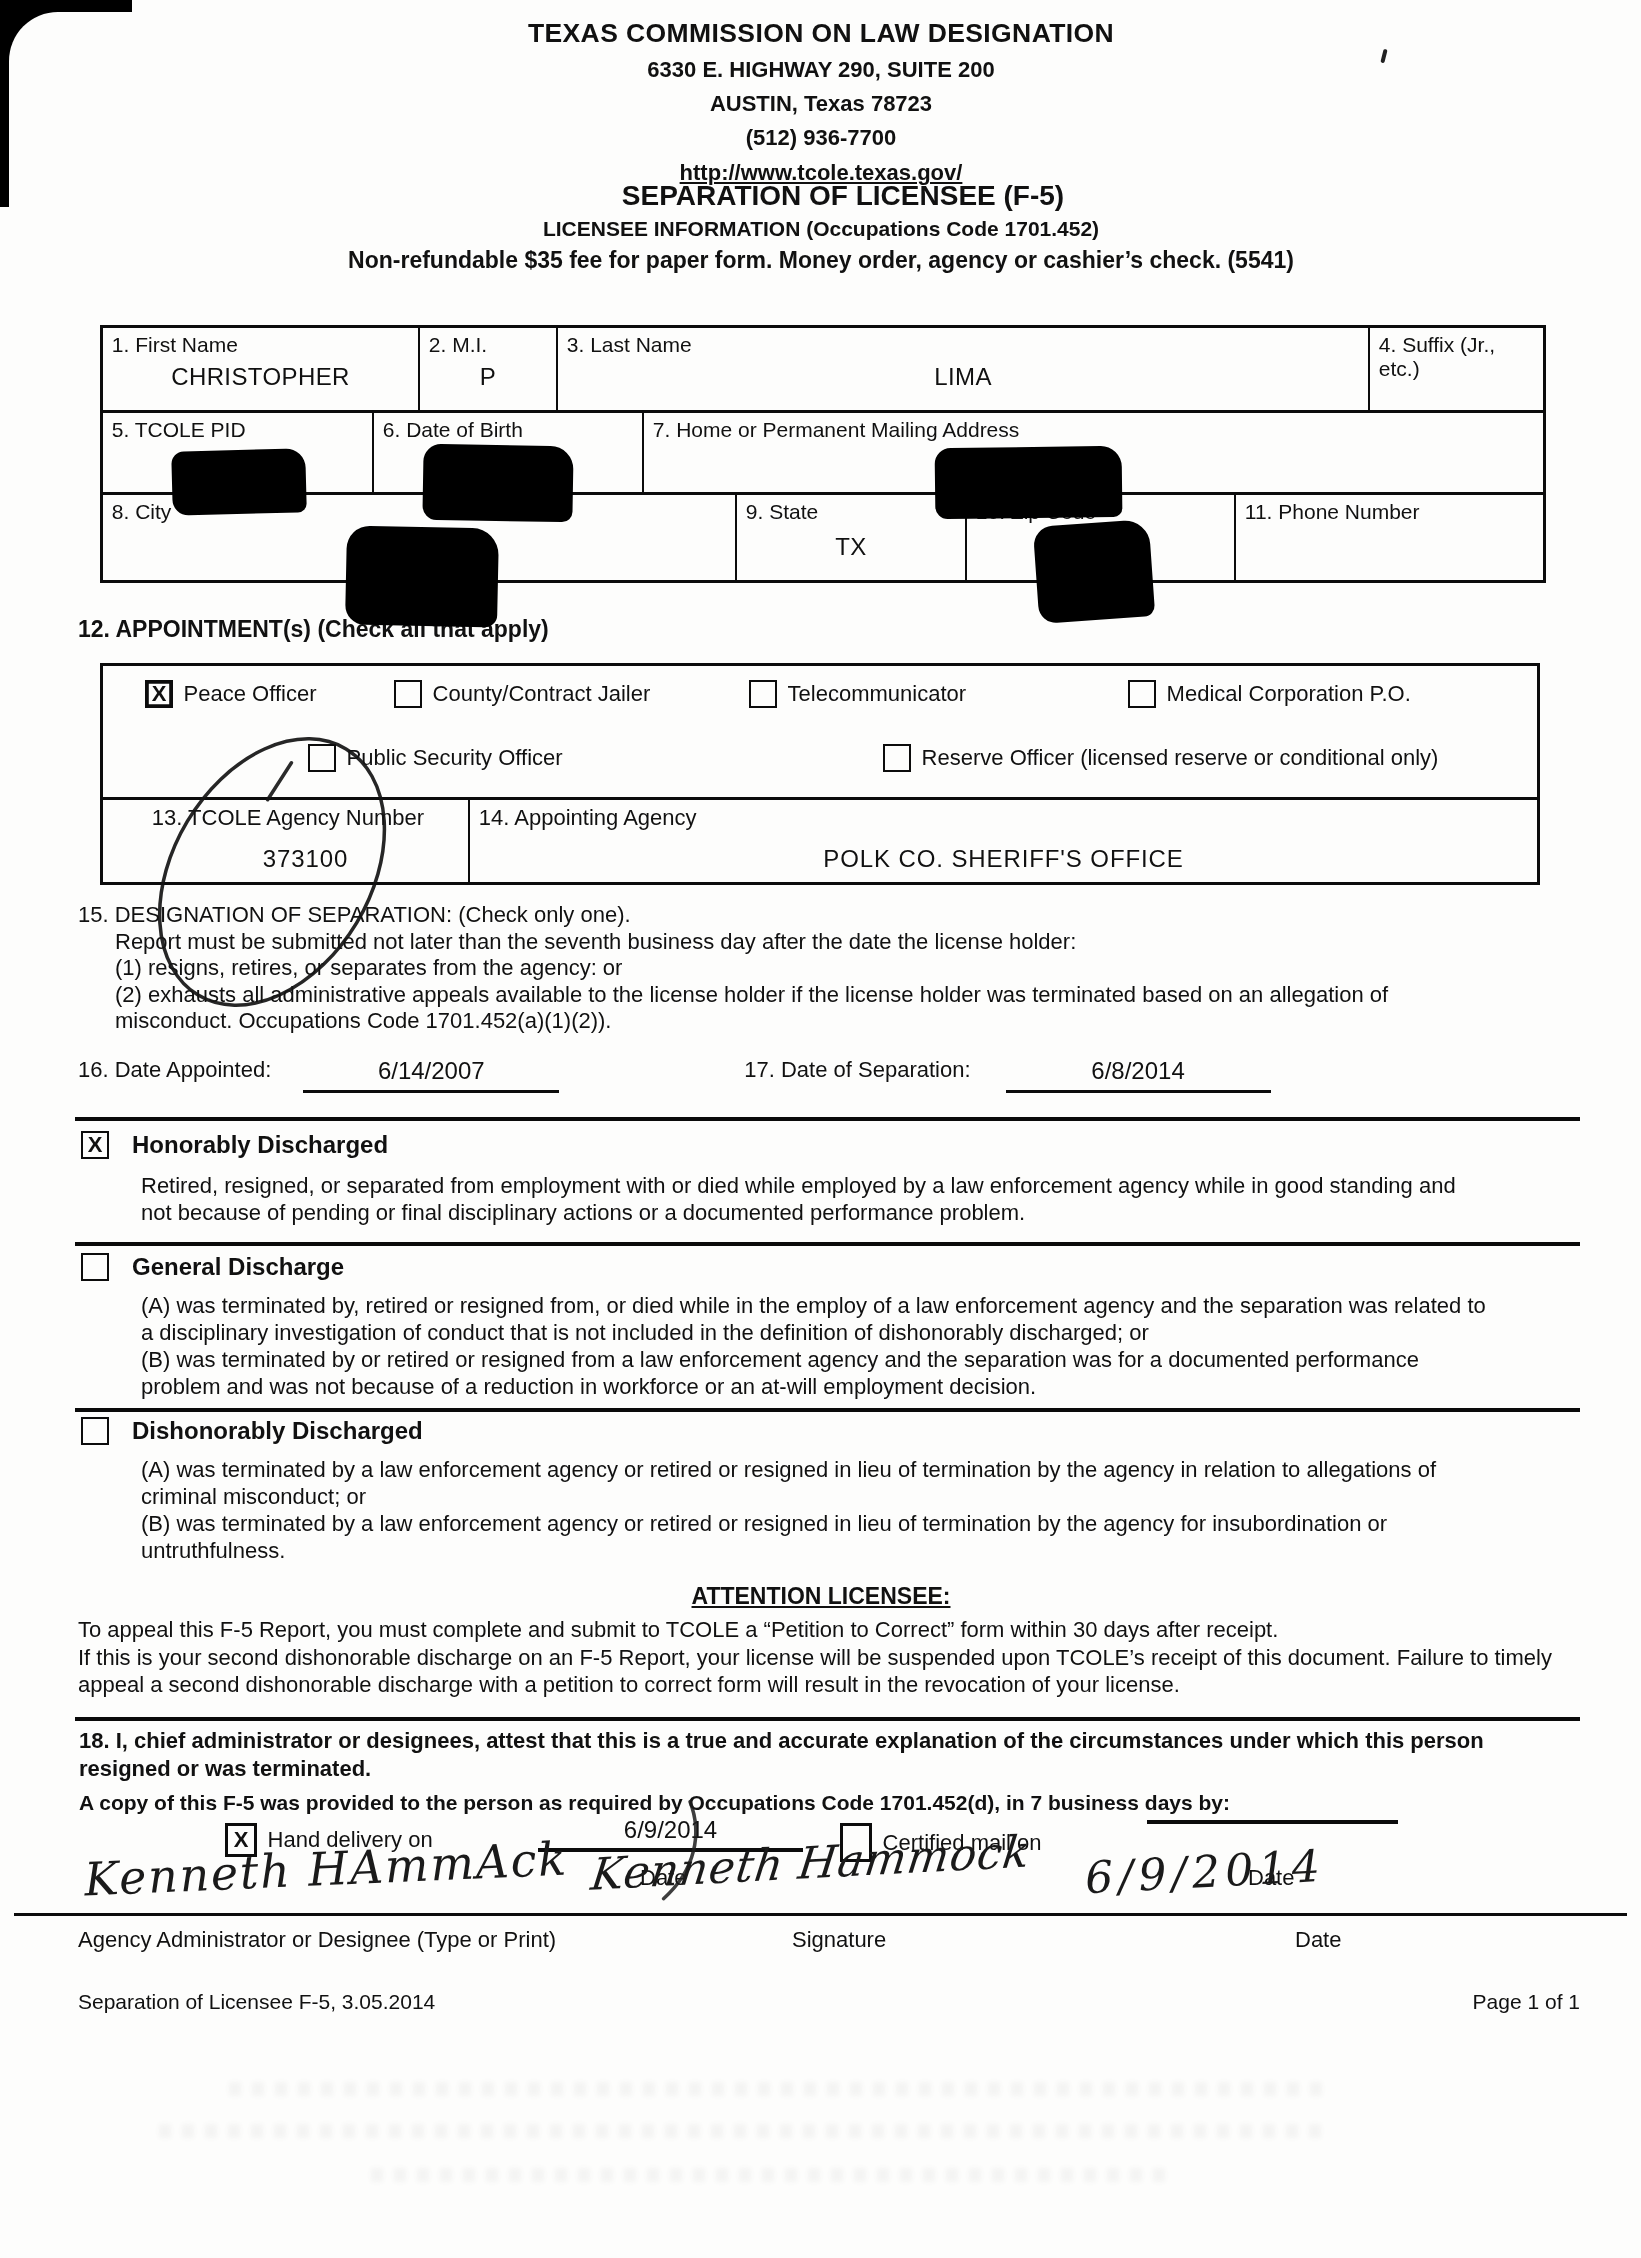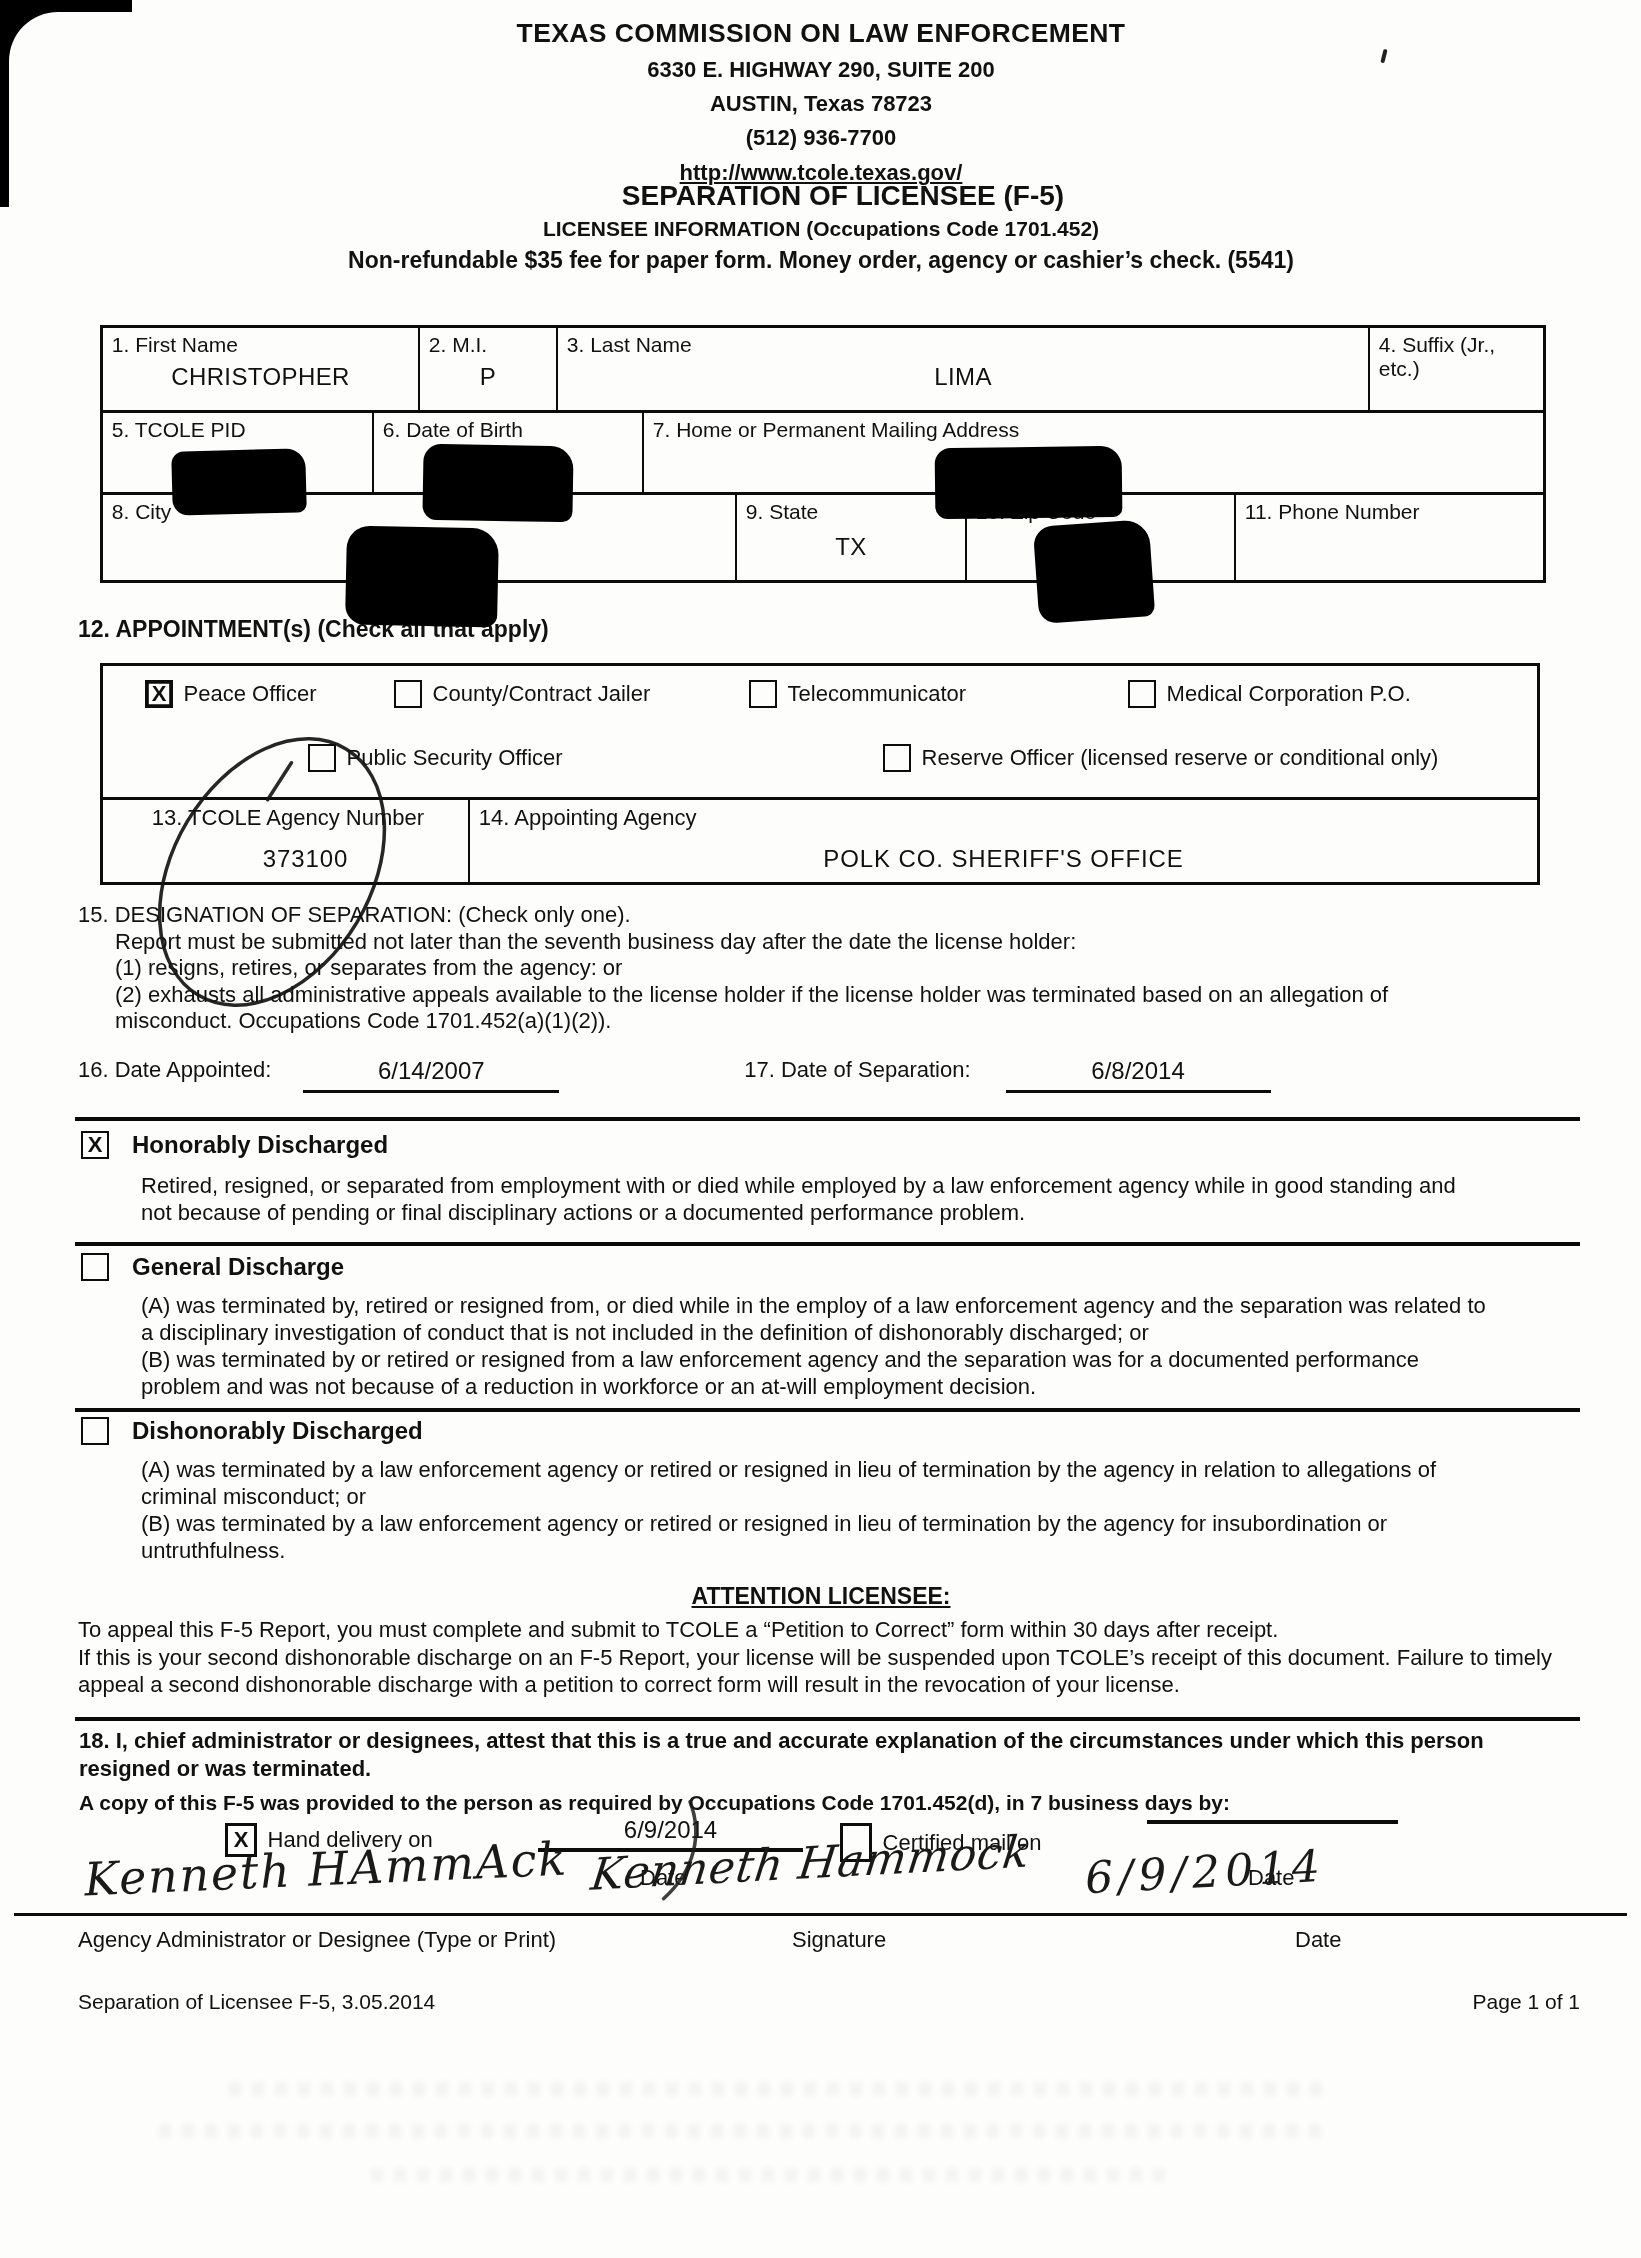--- a/index.html
+++ b/index.html
@@ -98,21 +98,21 @@
 </head>
 <body>
 
 <div class="page">
 
   <div class="abs corner-black"></div>
   <div class="abs corner-white"></div>
   <div class="abs stray"></div>
 
   <div class="abs hdr">
-    <div class="org">TEXAS COMMISSION ON LAW ENFORCEMENT</div>
+    <div class="org">TEXAS COMMISSION ON LAW DESIGNATION</div>
     <div class="l">6330  E. HIGHWAY 290, SUITE 200</div>
     <div class="l">AUSTIN, Texas  78723</div>
     <div class="l">(512) 936-7700</div>
     <div class="url">http://www.tcole.texas.gov/</div>
   </div>
 
   <div class="abs ttl">
     <div class="main">SEPARATION OF LICENSEE (F-5)</div>
     <div class="sub">LICENSEE INFORMATION (Occupations Code 1701.452)</div>
     <div class="fee">Non-refundable $35 fee for paper form.  Money order, agency or cashier’s check.  (5541)</div>

